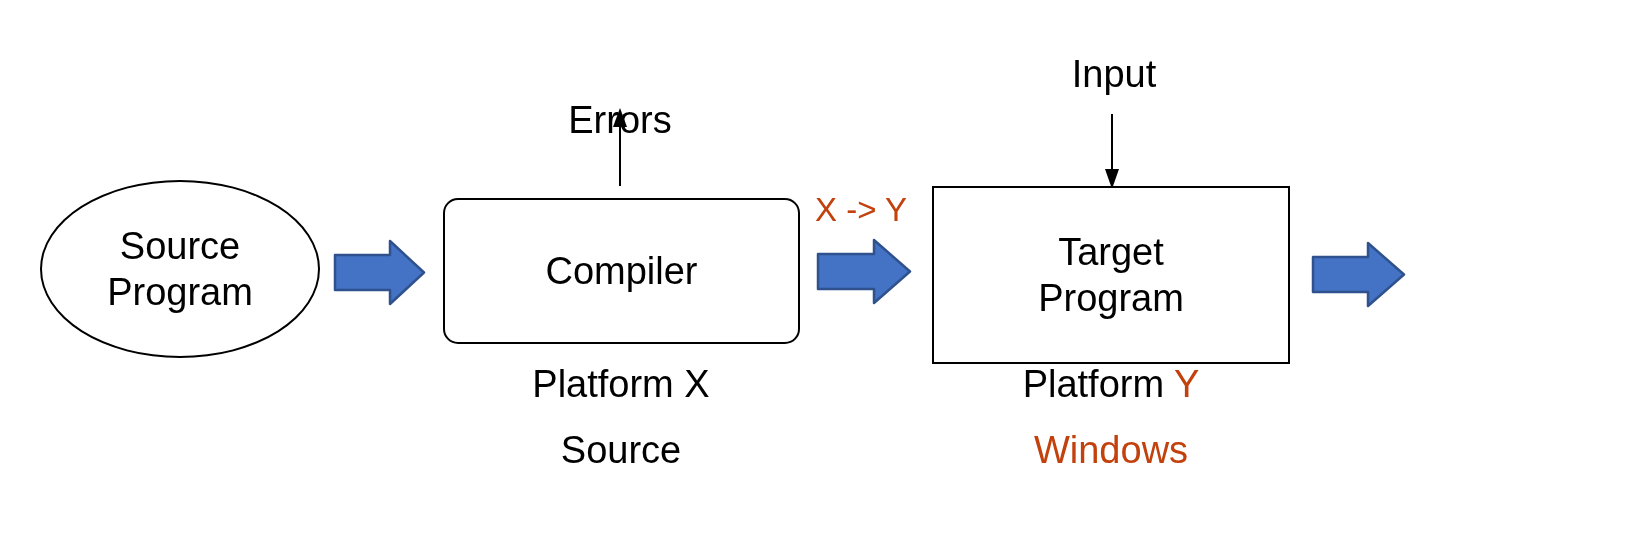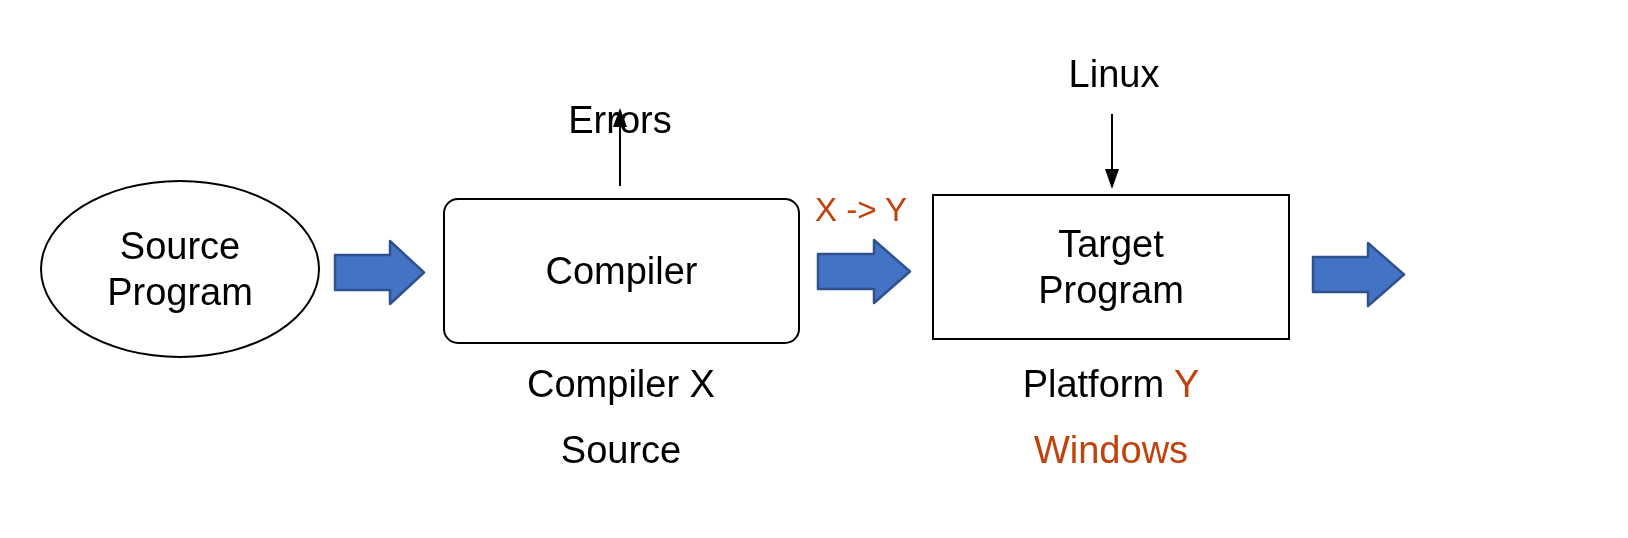--- a/index.html
+++ b/index.html
@@ -51,22 +51,22 @@
     left: 40px; top: 180px;
     width: 280px; height: 178px;
     border-radius: 50%;
     text-align: right;
   }
   .node-compiler {
     left: 443px; top: 198px;
     width: 357px; height: 146px; border-radius: 15px;
   }
   .node-target {
-    left: 932px; top: 194px;
-    width: 358px; height: 146px;
+    left: 932px; top: 186px;
+    width: 358px; height: 178px;
   }
   .label {
     position: absolute;
     font-size: 38px;
     line-height: 44px;
     text-align: center;
     white-space: nowrap;
   }
   .label-errors   { left: 520px;  top: 50px;  width: 200px; margin-top: 48px; }
   .label-input    { left: 1014px; top: 52px;  width: 200px; }
@@ -107,26 +107,26 @@
     <span>Compiler</span>
   </div>
 
   <div class="node node-target">
     <span>Target</span>
     <span>Program</span>
   </div>
 
   <div class="label label-errors">Errors</div>
 
-  <div class="label label-input">Linux</div>
+  <div class="label label-input">Input</div>
 
   <div class="label label-xy red">X -&gt; Y</div>
 
 
-  <div class="label label-platform-x">Compiler X</div>
+  <div class="label label-platform-x">Platform X</div>
 
   <div class="label label-linux">Source</div>
 
   <div class="label label-platform-y">
     <span>Platform</span><span class="red y-gap">Y</span>
   </div>
 
   <div class="label label-windows red">Windows</div>
 
 </div>

